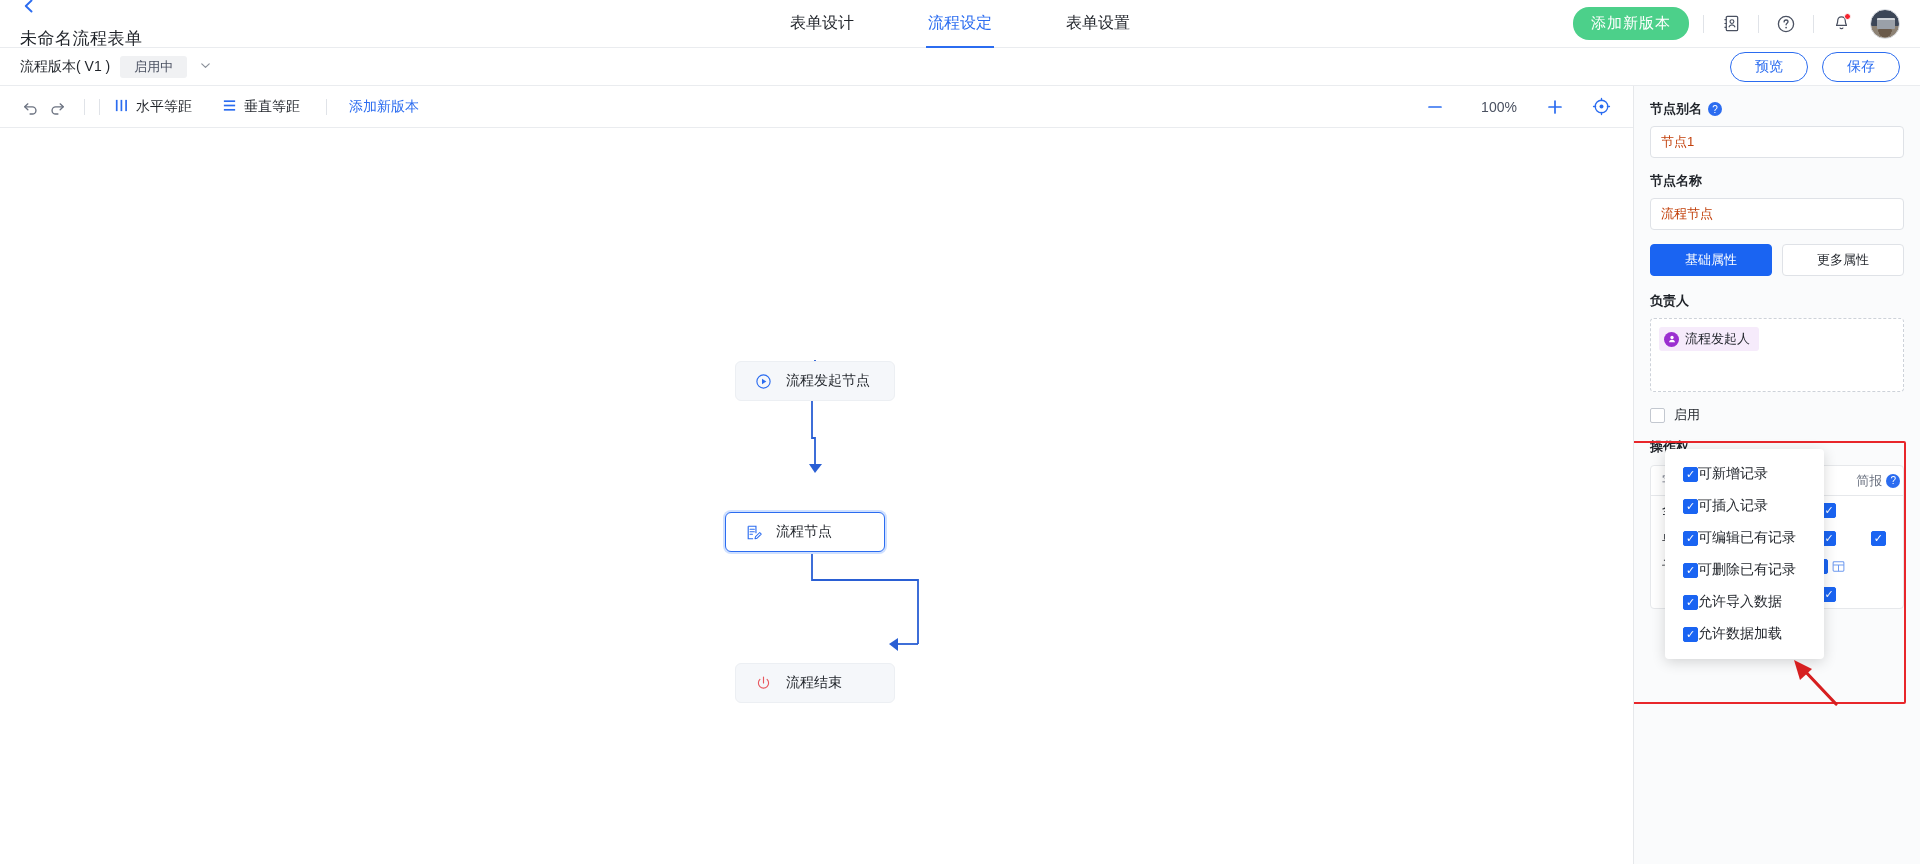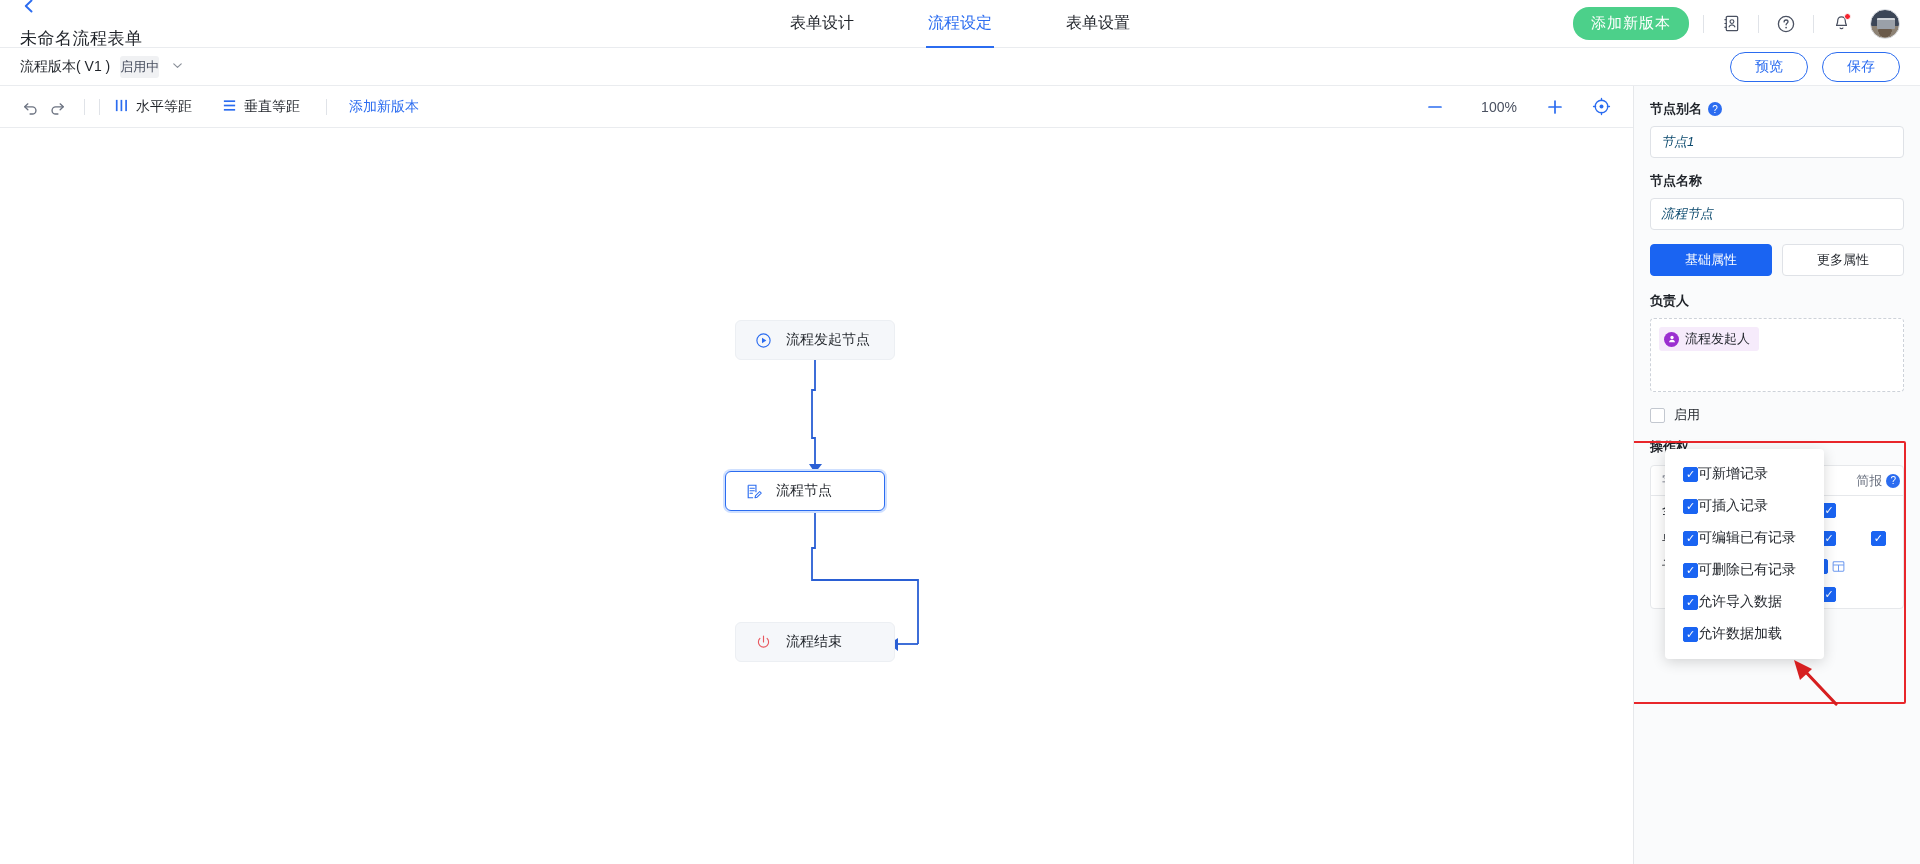--- a/index.html
+++ b/index.html
@@ -52,21 +52,21 @@
   }
 
   
   .versionbar {
     height:38px; display:flex; align-items:center; padding-left:20px;
     border-bottom:1px solid #eaecef; background:#fff; position:relative;
   }
   .version-label { font-size:14px; color:#1f2329; }
   .version-badge {
     background:#f0f1f3; color:#4a5161; font-size:13px; border-radius:3px;
-    padding:2px 0; margin-left:10px;
+    padding:2px 14px; margin-left:10px;
   }
   .caret-down { margin-left:12px; color:#8a9099; font-size:11px; cursor:pointer; }
   .version-right { margin-left:auto; display:flex; gap:14px; padding-right:20px; }
   .ghost-btn {
     border:1px solid #2b6cf0; color:#2b6cf0; background:#fff; border-radius:16px;
     padding:5px 24px; font-size:14px; cursor:pointer;
   }
 
   
   .body-wrap { display:flex; height:778px; }
@@ -82,21 +82,21 @@
   .tb-link { color:#2b6cf0; font-size:14px; cursor:pointer; }
   .tb-right { margin-left:auto; display:flex; align-items:center; gap:26px; padding-right:22px; }
   .zoom-pct { font-size:14px; color:#4a5161; min-width:40px; text-align:center;margin-left:8px; }
   .zoom-ic { color:#2b6cf0; cursor:pointer; display:flex; align-items:center; justify-content:center; width:20px; height:20px; }
 
   .canvas { flex:1; position:relative; background:#fff; overflow:hidden; }
 
   .node {
     position:absolute; height:40px; border-radius:6px; display:flex; align-items:center;
     gap:14px; padding:0 18px; font-size:14px; color:#1f2329; background:#f5f7fa;
-    border:1px solid #eceff3; cursor:pointer; white-space:nowrap;
+    border:1px solid #eceff3; cursor:pointer; white-space:nowrap;margin-top:41px;
   }
   .node.selected { background:#fff; border:1px solid #2b6cf0; box-shadow:0 0 0 2px #cfe0ff; }
   .node-ic { width:18px; height:18px; display:flex; align-items:center; justify-content:center; }
 
   
   .right-panel { width:286px; background:#fafbfc; display:flex; flex-direction:column; position:relative; }
   .rp-tabs { height:42px; display:flex; background:#fff; border-bottom:1px solid #eaecef; }
   .rp-tab {
     flex:1; display:flex; align-items:center; justify-content:center; font-size:14px;
     color:#1f2329; cursor:pointer; position:relative;
@@ -105,21 +105,21 @@
   .rp-tab.active:after { content:""; position:absolute; bottom:0; left:28px; right:28px; height:2px; background:#2b6cf0; }
 
   .rp-body { flex:1; padding:14px 16px 0 16px; position:relative; overflow:hidden; }
   .fld-label { font-size:13px; font-weight:bold; color:#1f2329; margin-bottom:8px; display:flex; align-items:center; gap:6px; }
   .help-ic {
     width:14px; height:14px; border-radius:50%; background:#2b6cf0; color:#fff; font-size:10px;
     display:inline-flex; align-items:center; justify-content:center; cursor:pointer; font-weight:normal;
   }
   .txt-input {
     width:100%; height:32px; border:1px solid #dfe2e7; border-radius:4px; background:#fff;
-    font-size:13px; color:#0c4a6e; padding:0 10px; margin-bottom:14px; font-family:inherit;font-style:italic;
+    font-size:13px; color:#c2410c; padding:0 10px; margin-bottom:14px; font-family:inherit;
   }
   .seg-row { display:flex; gap:10px; margin-bottom:16px; }
   .seg-btn { flex:1; height:32px; border-radius:4px; font-size:13px; cursor:pointer; border:1px solid #dfe2e7; background:#fff; color:#1f2329; font-family:inherit; }
   .seg-btn.active { background:#1a64f2; color:#fff; border-color:#1a64f2; }
 
   .owner-box {
     border:1px dashed #cdd2d9; border-radius:4px; min-height:74px; background:#fff;
     padding:8px; margin-bottom:14px;
   }
   .owner-tag {

